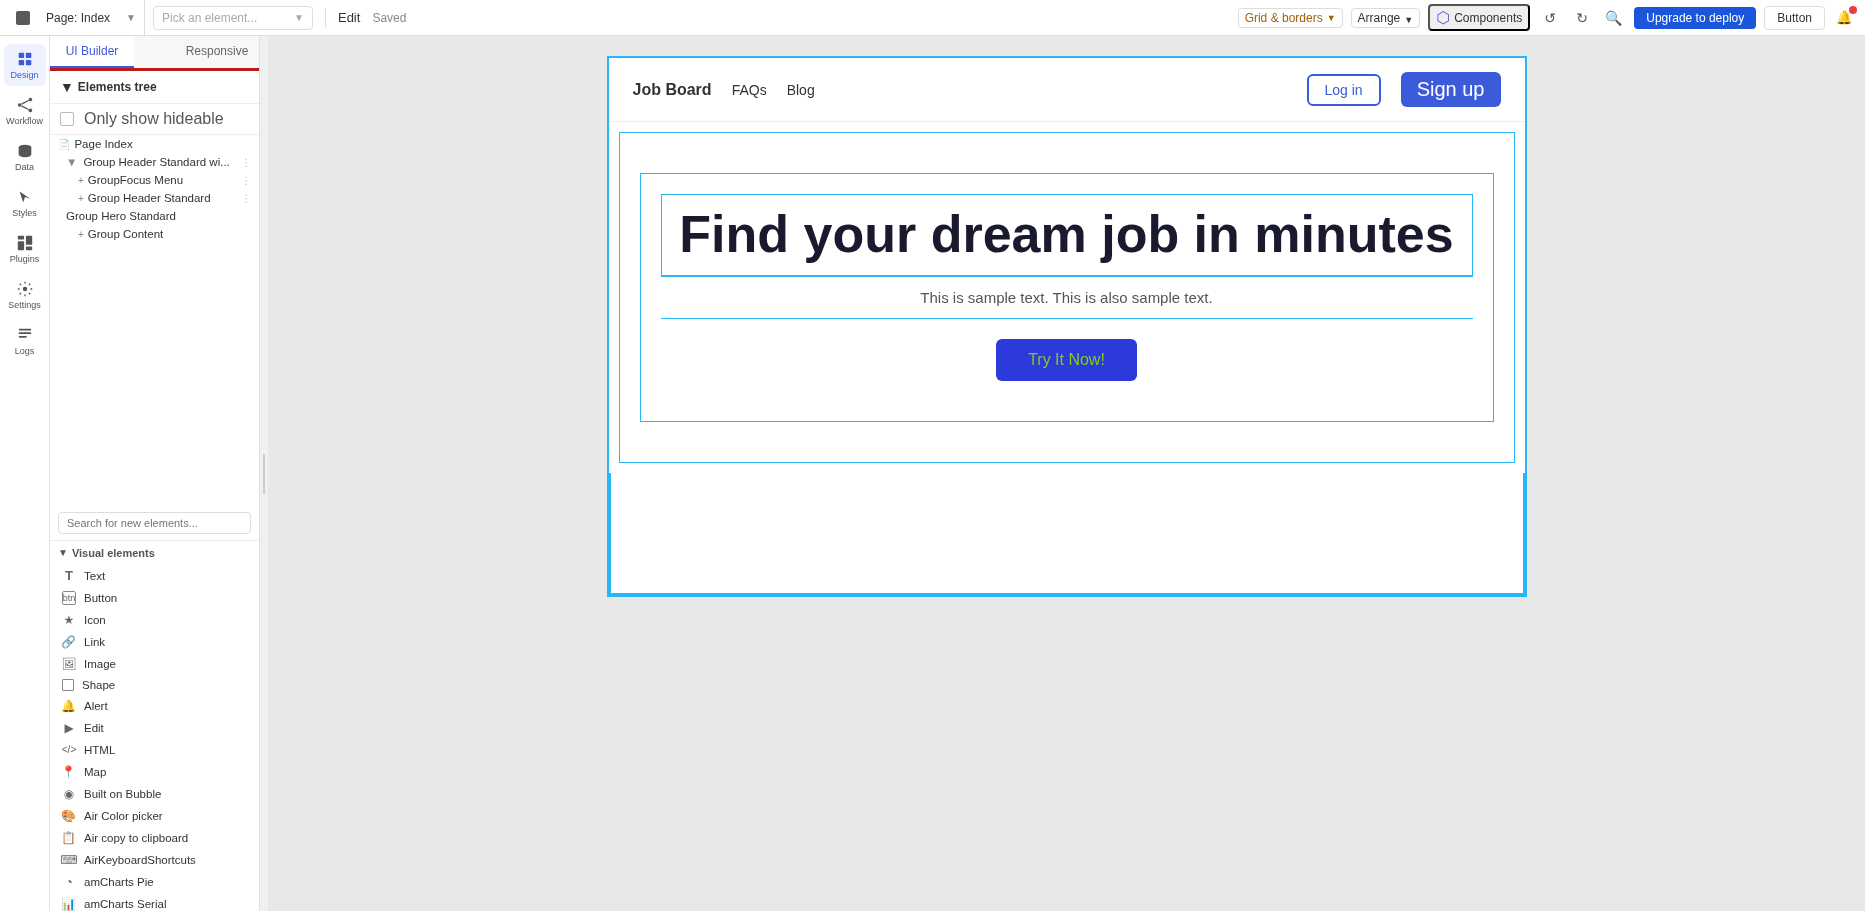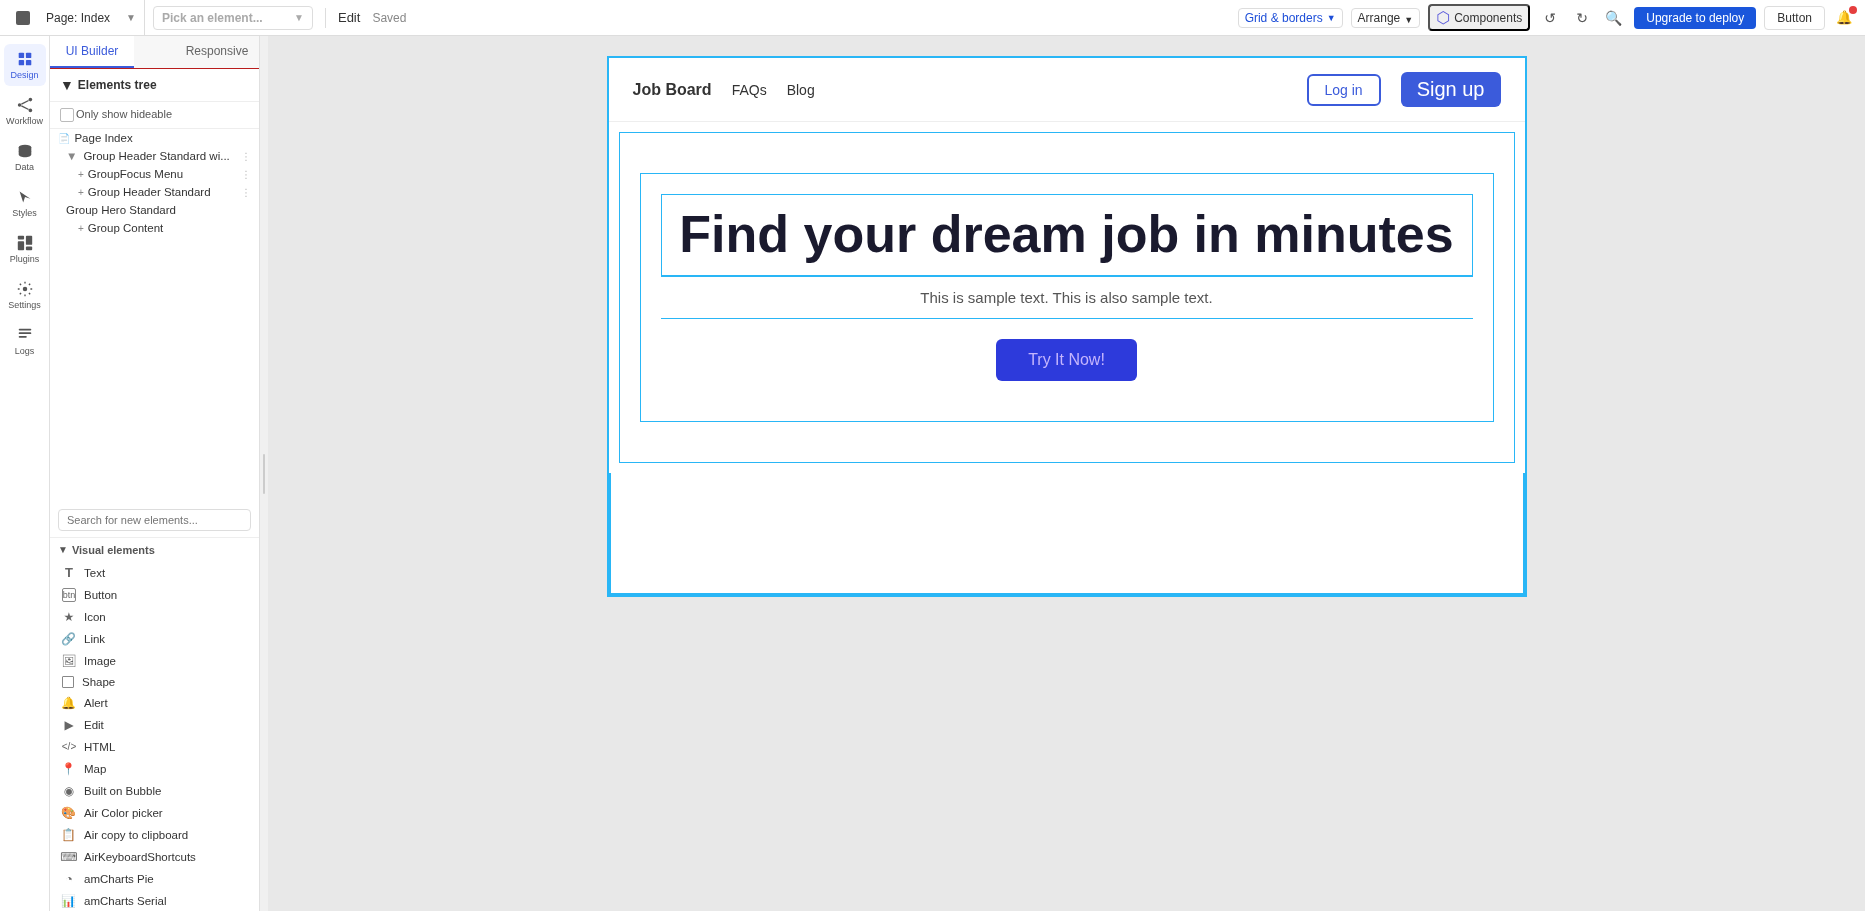--- a/index.html
+++ b/index.html
@@ -58,21 +58,21 @@
     .topbar-edit-saved .edit-btn { cursor: pointer; color: #333; font-size: 13px; }
     .topbar-edit-saved .saved-label { color: #888; font-size: 12px; }
     .topbar-right {
       display: flex;
       align-items: center;
       gap: 8px;
       margin-left: auto;
     }
     .topbar-right .grid-borders-btn {
       display: flex; gap: 4px;
-      font-size: 12px; color: #1d4ed8; cursor: pointer;
+      font-size: 12px; color: #a16207; cursor: pointer;
       padding: 2px 6px; border-radius: 4px;
       border: 1px solid #ddd; background: #fff;
     }
     .topbar-right .arrange-btn {
       display: flex; align-items: flex-end; gap: 4px;
       font-size: 12px; color: #333; cursor: pointer;
       padding: 2px 6px; border-radius: 4px;
       border: 1px solid #ddd; background: #fff;
     }
     .topbar-right .components-btn {
@@ -153,21 +153,21 @@
       width: 210px;
       background: #fff;
       border-right: 1px solid #e0e0e0;
       display: flex;
       flex-direction: column;
       flex-shrink: 0;
       overflow: hidden;
     }
     .left-panel-tabs {
       display: flex;
-      border-bottom: 1px solid #b91c1c;
+      border-bottom: 3px solid #b91c1c;
       background: #f7f7f7;
       gap: 41px;
     }
     .left-panel-tab {
       flex: 1;
       padding: 8px 4px;
       font-size: 12px;
       text-align: center;
       cursor: pointer;
       color: #666;
@@ -189,24 +189,25 @@
     .elements-tree-header .tree-title {
       font-size: 12px;
       font-weight: 600;
       color: #333;
       display: flex;
       align-items: center;
       gap: 4px;
     }
     .only-show-hideable {
       display: flex;
-      gap: 2px;
+      align-items: center;
+      gap: 10px;
       padding: 6px 10px;
       border-bottom: 1px solid #eee;
-      font-size: 11px;
+      font-size: 16px;
       color: #555;
     }
     .checkbox-square {
       width: 14px; height: 14px;
       border: 1px solid #bbb;
       border-radius: 2px;
       background: #fff;
       flex-shrink: 0;
     }
 
@@ -375,21 +376,21 @@
       color: #555;
       text-align: center;
     }
     .hero-cta-box {
       border-top: 1px solid #29b6f6;
       padding: 20px;
       text-align: center;
     }
     .hero-cta-btn {
       background: #2d3adb;
-      color: #c4b5fd;
+      color: #84cc16;
       border: none;
       border-radius: 6px;
       padding: 12px 32px;
       font-size: 16px;
       cursor: pointer;
       font-weight: 500;
     }
 
     .canvas-footer-section {
       padding: 60px 20px;
@@ -406,21 +407,21 @@
 </head>
 <body>
 
 <div class="topbar">
   <div class="topbar-page-indicator">
     <span class="page-icon"></span>
     <span>Page: Index</span>
     <span style="font-size:10px; color:#888;">▼</span>
   </div>
   <div class="topbar-pick-element">
-    <span style="color:#aaa;font-weight:bold;">Pick an element...</span>
+    <span style="color:#aaa;">Pick an element...</span>
     <span style="margin-left:auto; font-size:10px; color:#aaa;">▼</span>
   </div>
   <div class="topbar-divider"></div>
   <div class="topbar-edit-saved">
     <span class="edit-btn">Edit</span>
     <span class="saved-label">Saved</span>
   </div>
   <div class="topbar-right">
     <button class="topbar-right grid-borders-btn">
       <span>Grid &amp; borders</span>

